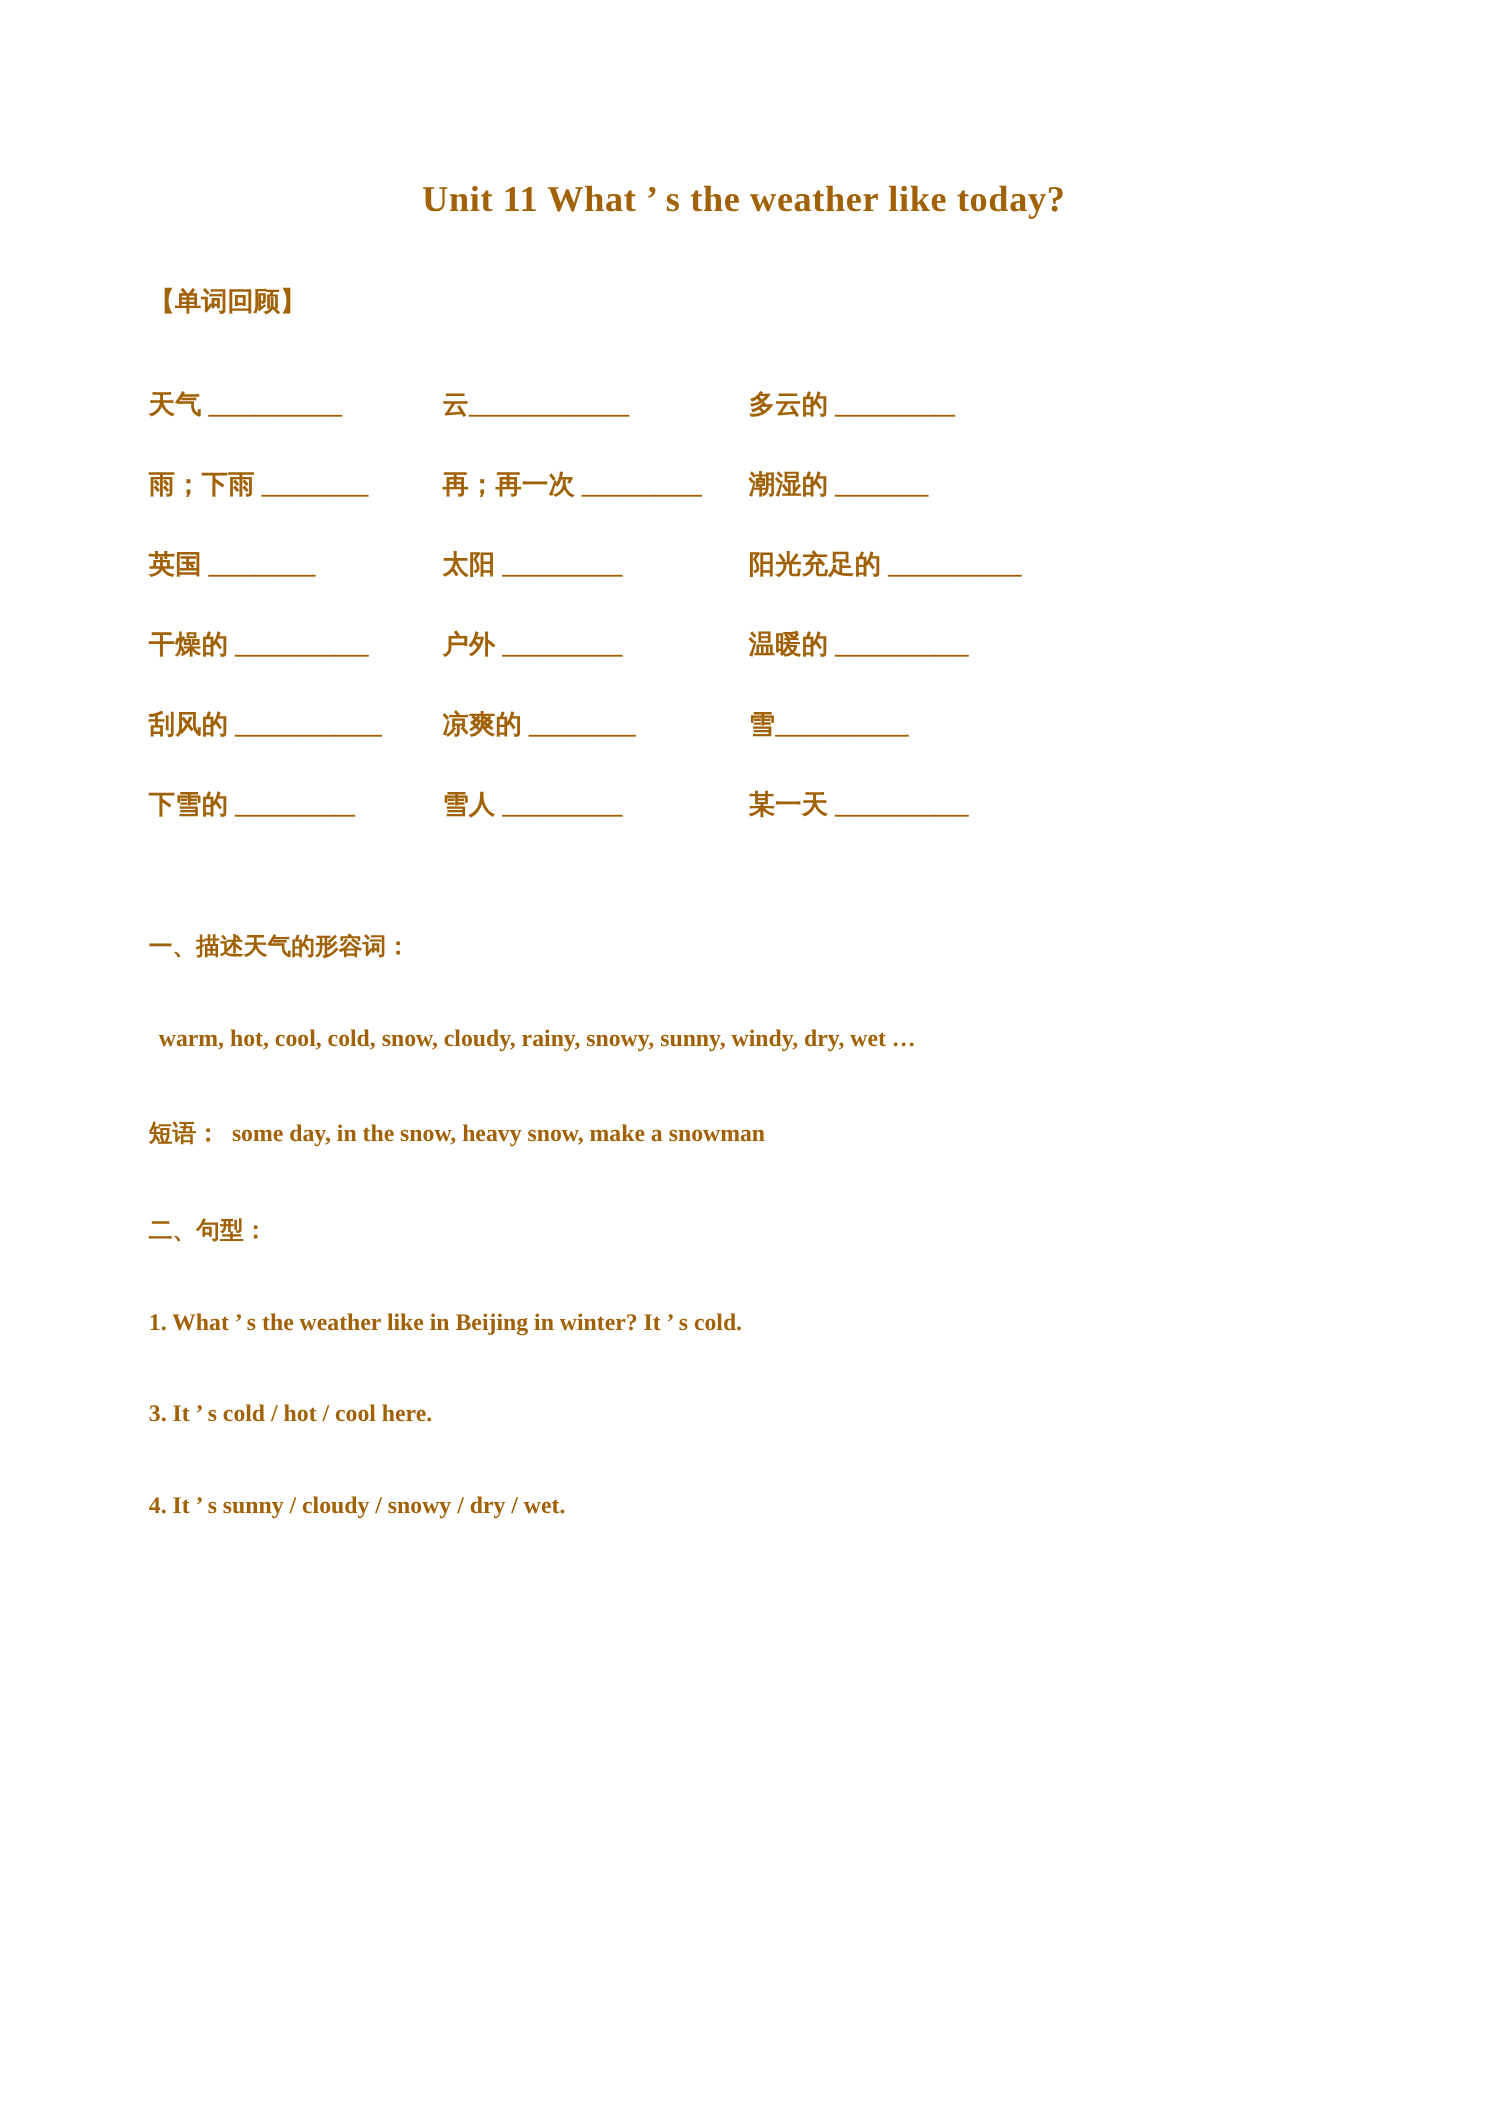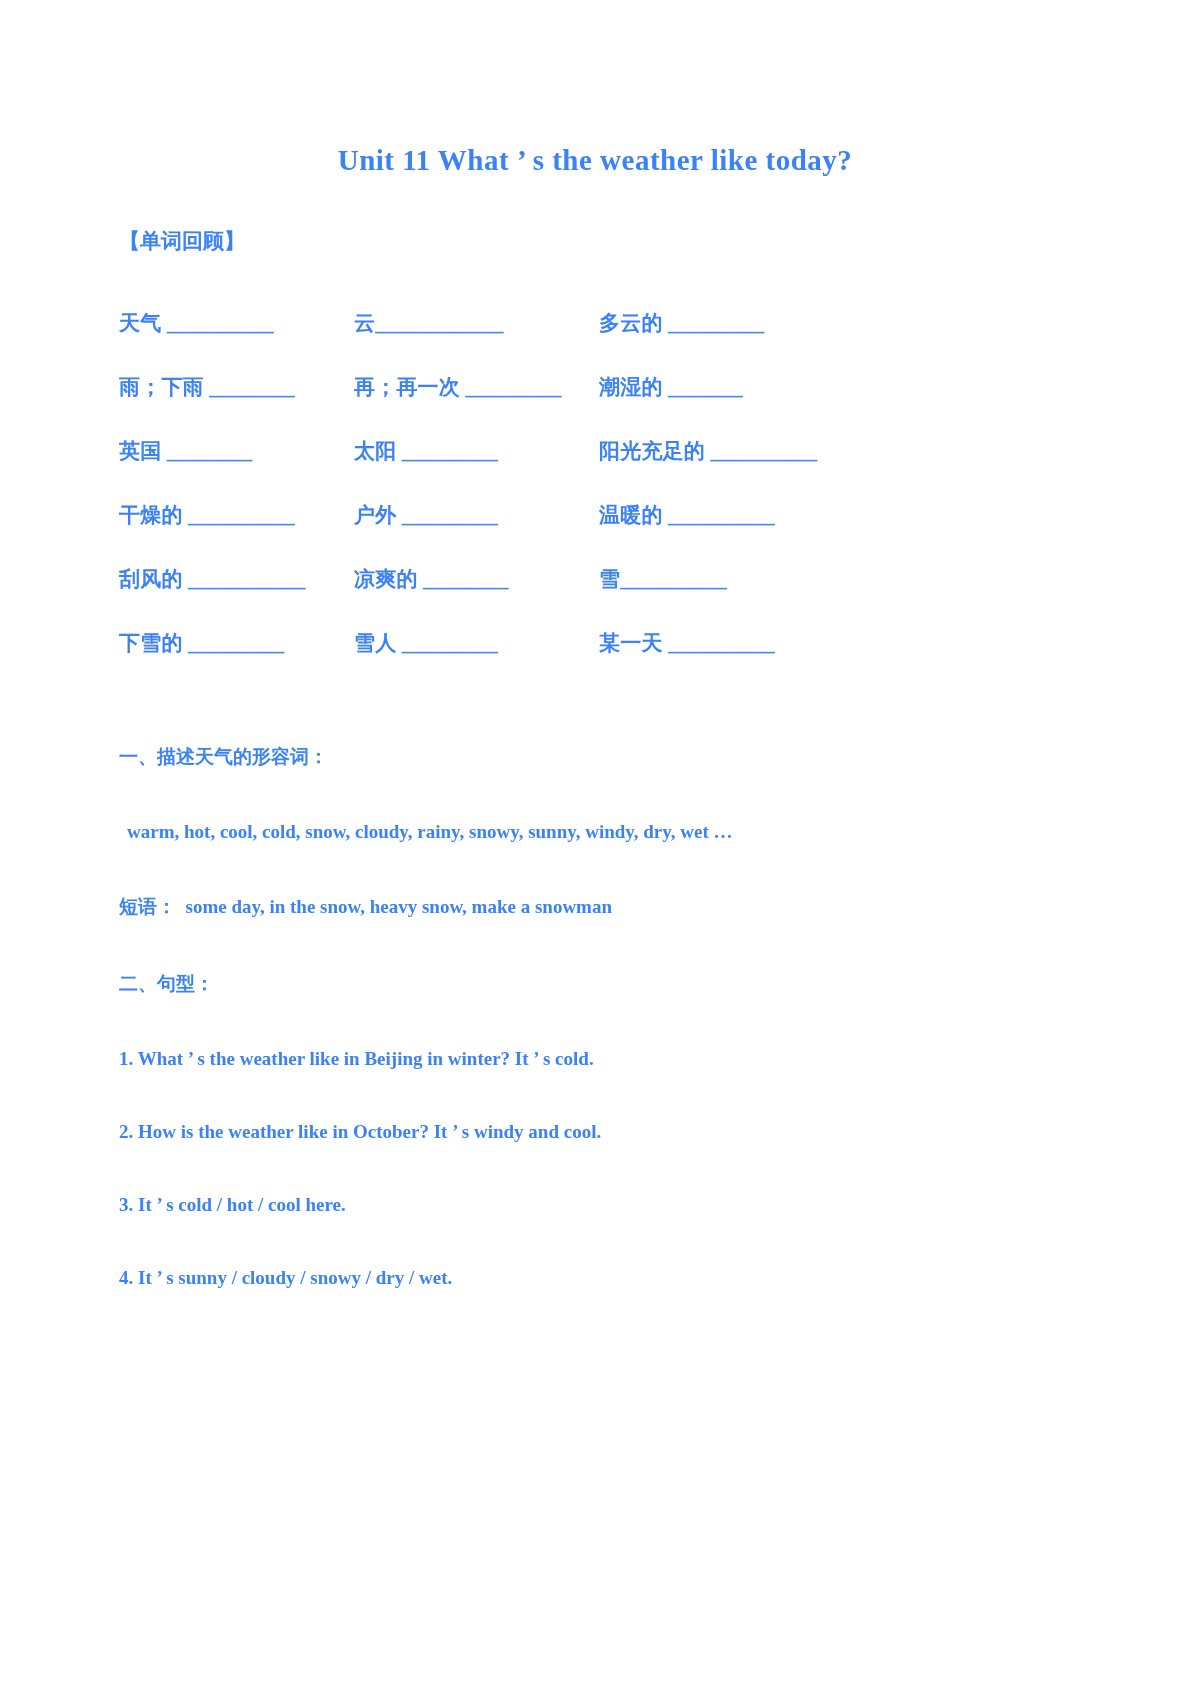--- a/index.html
+++ b/index.html
@@ -5,21 +5,21 @@
   html, body {
     margin: 0;
     padding: 0;
     background: #ffffff;
   }
   .page {
     position: relative;
     width: 1190px;
     height: 1682px;
     background: #ffffff;
-    color: #3b82f6;
+    color: #a16207;
     font-family: "Liberation Serif", "DejaVu Serif", serif;
     font-weight: bold;
     overflow: hidden;
     box-sizing: border-box;
   }
   .title {
     margin: 0;
     padding-top: 144px;
     text-align: center;
     font-size: 29px;
@@ -96,18 +96,17 @@
 
     <div class="line">一、描述天气的形容词：</div>
 
     <div class="line indent">warm, hot, cool, cold, snow, cloudy, rainy, snowy, sunny, windy, dry, wet …</div>
 
     <div class="line">短语：  some day, in the snow, heavy snow, make a snowman</div>
 
     <div class="line">二、句型：</div>
 
     <div class="line">1. What ’ s the weather like in Beijing in winter? It ’ s cold.</div>
-    <div class="line">2. How is the weather like in October? It ’ s windy and cool.</div>
     <div class="line">3. It ’ s cold / hot / cool here.</div>
     <div class="line">4. It ’ s sunny / cloudy / snowy / dry / wet.</div>
 
   </div>
 </div>
 
 </body></html>

